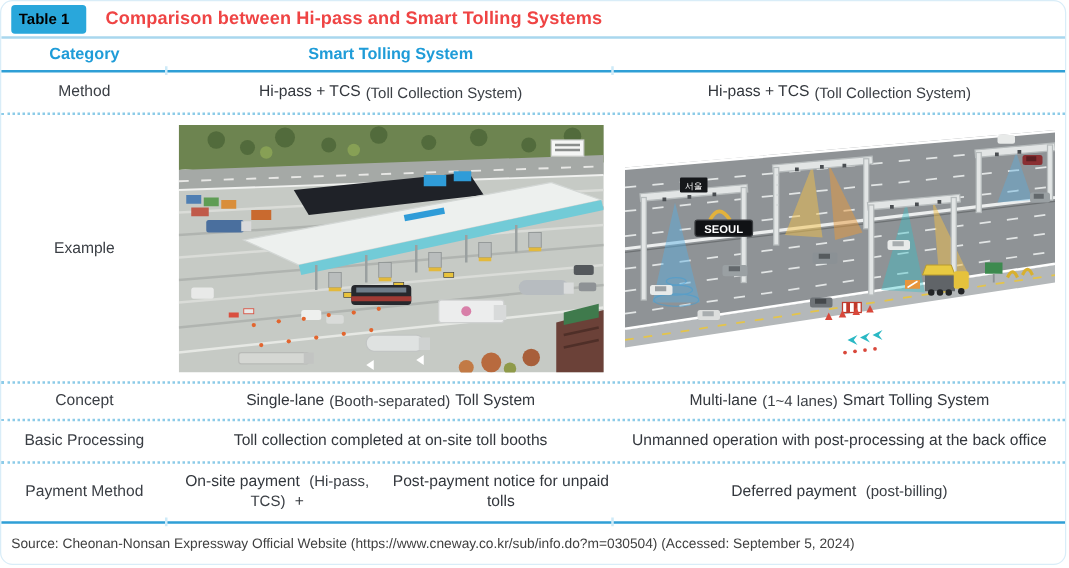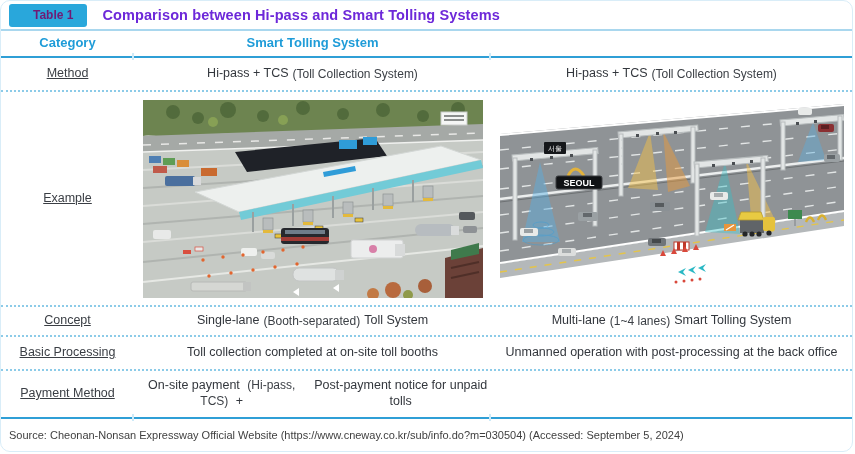--- a/index.html
+++ b/index.html
@@ -1,31 +1,31 @@
 <!DOCTYPE html>
 <html><head>
 <meta charset="utf-8">
 <style>
   html,body{margin:0;padding:0;background:#fff;}
   body{font-family:"Liberation Sans",sans-serif;-webkit-font-smoothing:antialiased;}
   .fig{width:853px;height:452px;border:1px solid #d9edf8;border-radius:10px;background:#fff;
        overflow:hidden;box-sizing:border-box;position:relative;}
   
   .fig-header{height:28px;display:flex;align-items:center;}
-  .badge{display:inline-block;background:#29a7db;color:#701a75;font-weight:bold;font-size:12px;
-         padding:5px 14px 5px 24px;border-radius:3px;margin-left:8px;line-height:13px;}
-  .fig-title{font-size:14.5px;font-weight:bold;color:#6d28d9;margin-left:15px;letter-spacing:.1px;}
+  .badge{display:inline-block;background:#29a7db;color:#000000;font-weight:bold;font-size:12px;
+         padding:5px 14px 5px 6px;border-radius:3px;margin-left:8px;line-height:13px;}
+  .fig-title{font-size:14.5px;font-weight:bold;color:#ef4444;margin-left:15px;letter-spacing:.1px;}
   .light-rule{height:2px;background:#a9d7ee;width:100%;}
   
   .row{display:grid;grid-template-columns:133px 357px 1fr;align-items:center;position:relative;}
   .thead{height:25px;border-bottom:2px solid #2f9fd6;}
   .thead .cell{color:#1f9cd8;font-weight:bold;font-size:13px;}
   .cell{display:flex;justify-content:center;align-items:center;text-align:center;
         font-size:12.5px;color:#33373d;line-height:1.25;flex-wrap:wrap;}
-  .cell.label{color:#3a3e44;text-decoration:underline;}
+  .cell.label{color:#3a3e44;}
   .r-method{height:32px;border-bottom:2px dotted #8ccbe8;}
   .r-example{height:213px;border-bottom:2px dotted #8ccbe8;}
   .r-concept{height:28px;border-bottom:2px dotted #8ccbe8;}
   .r-basic{height:32px;border-bottom:2px dotted #8ccbe8;}
   .r-payment{height:46px;border-bottom:2px solid #2f9fd6;}
   .note{font-size:12px;color:#3c4046;margin-left:4px;}
   .post{margin-left:4px;}
   .note:empty,.post:empty{display:none;margin:0;}
   .val-lines{display:flex;flex-direction:row;gap:1px;}
   .tick{position:absolute;width:2px;height:7px;background:#cdeaf8;bottom:-4px;}
@@ -349,20 +349,24 @@
           <span class="note">(Hi-pass, TCS)</span>
           <span class="post">+</span>
         </div>
         <div>
           <span>Post-payment notice for unpaid tolls</span>
         </div>
       </div>
     </div>
     <div class="cell">
       <div class="val-lines">
+        <div>
+          <span>Deferred payment</span>
+          <span class="note">(post-billing)</span>
+        </div>
       </div>
     </div>
     <span class="tick t1"></span>
     <span class="tick t2"></span>
   </div>
 
   <div class="source">Source: Cheonan-Nonsan Expressway Official Website (https://www.cneway.co.kr/sub/info.do?m=030504) (Accessed: September 5, 2024)</div>
 
 </div>
 

